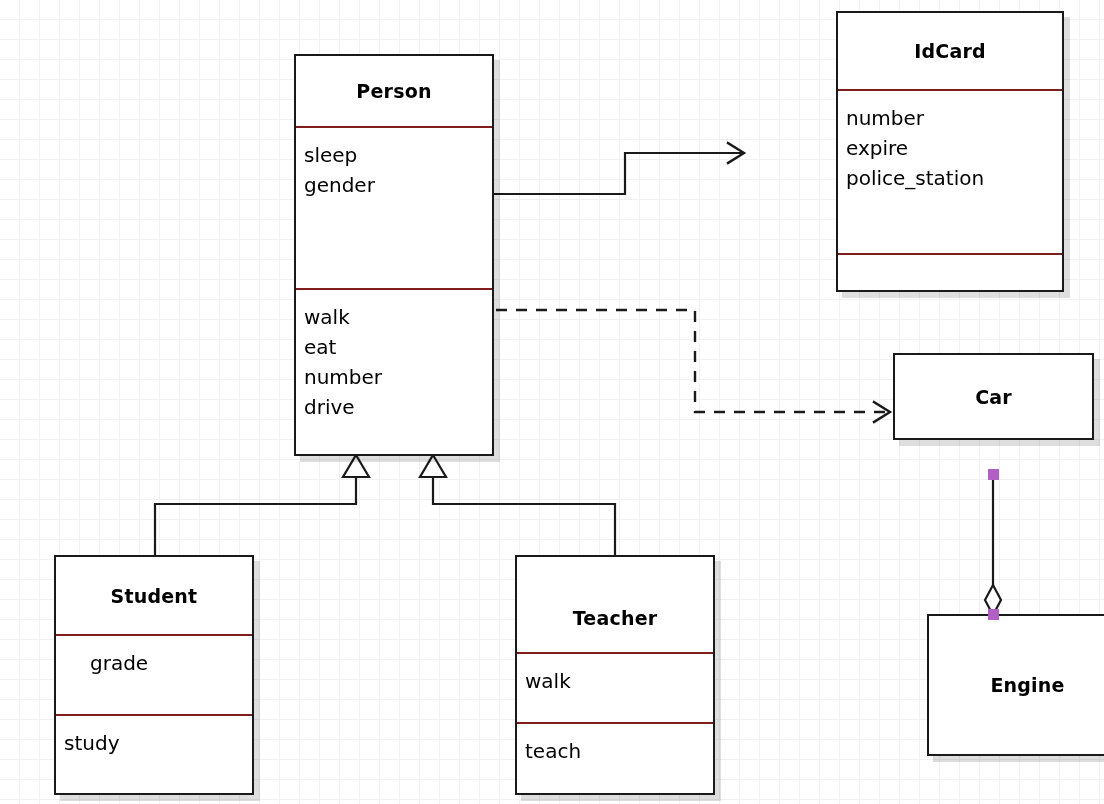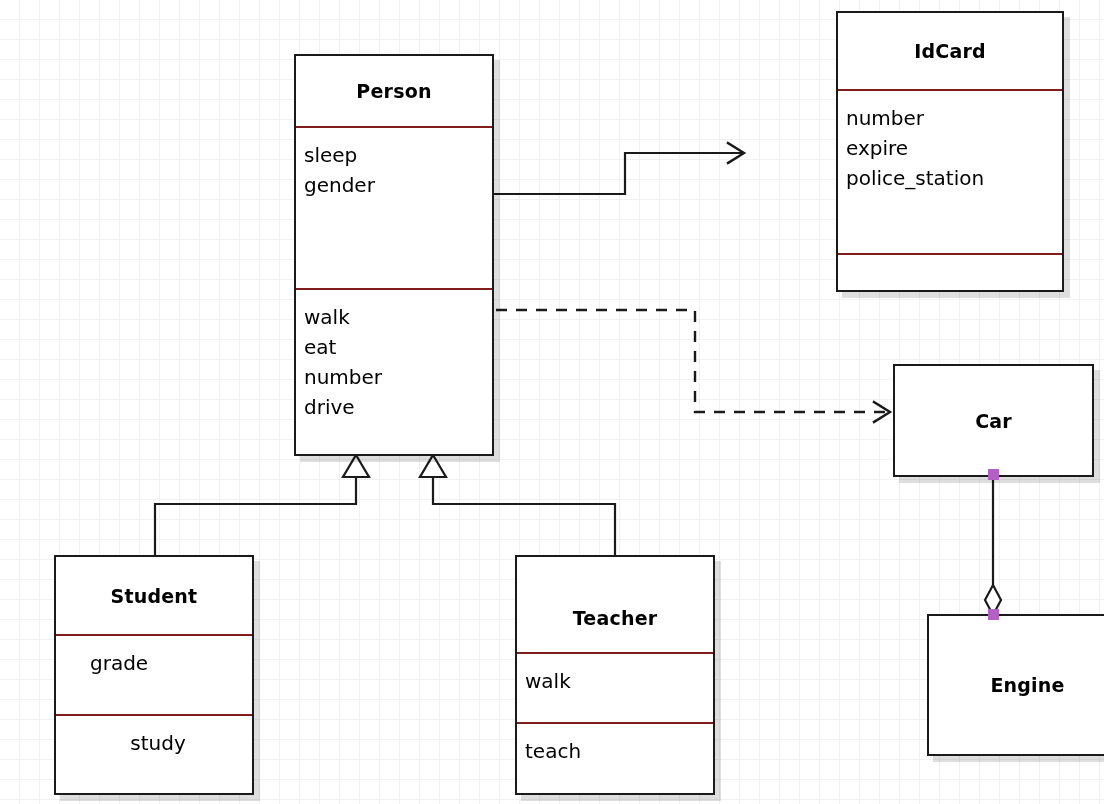--- a/index.html
+++ b/index.html
@@ -127,36 +127,36 @@
       <div class="member">police_station</div>
     </div>
     <div class="compartment empty" style="height:38px;"></div>
   </div>
 
   <div class="uml-class" style="left:54px; top:555px; width:200px; height:240px;">
     <div class="cls-title" style="height:78px;">Student</div>
     <div class="compartment" style="height:80px;padding-left:34px;">
       <div class="member">grade</div>
     </div>
-    <div class="compartment" style="height:80px;text-align:center;">
+    <div class="compartment" style="height:80px;">
       <div class="member">study</div>
     </div>
   </div>
 
   <div class="uml-class" style="left:515px; top:555px; width:200px; height:240px;">
     <div class="cls-title" style="height:78px;margin-top:28px;">Teacher</div>
     <div class="compartment" style="height:80px;">
       <div class="member">walk</div>
     </div>
     <div class="compartment" style="height:80px;">
       <div class="member">teach</div>
     </div>
   </div>
 
-  <div class="uml-class single" style="left:893px; top:364px; width:201px; height:113px;">
+  <div class="uml-class single" style="left:893px; top:353px; width:201px; height:87px;">
     <div class="cls-title">Car</div>
   </div>
 
   <div class="uml-class single" style="left:927px; top:614px; width:201px; height:142px;align-items:center;">
     <div class="cls-title">Engine</div>
   </div>
 
   <div class="handle" style="left:988px; top:469px;"></div>
   <div class="handle" style="left:988px; top:609px;"></div>
 

